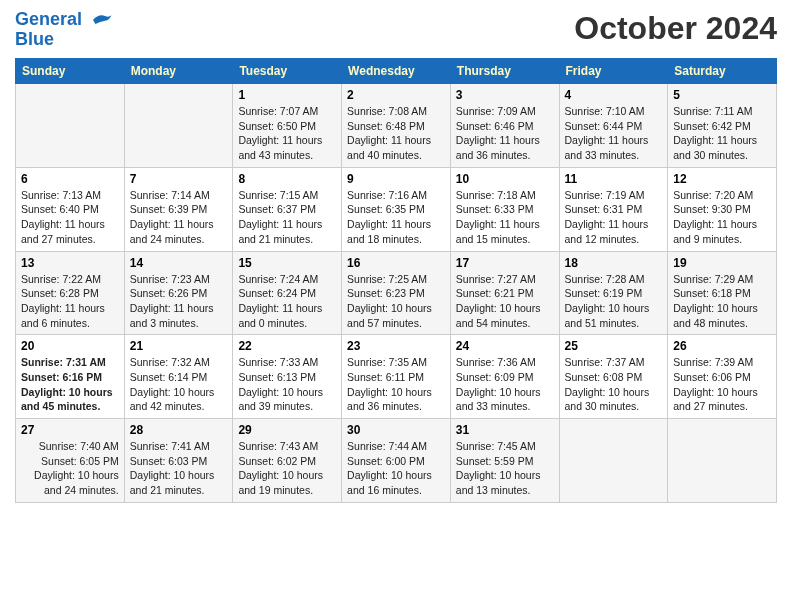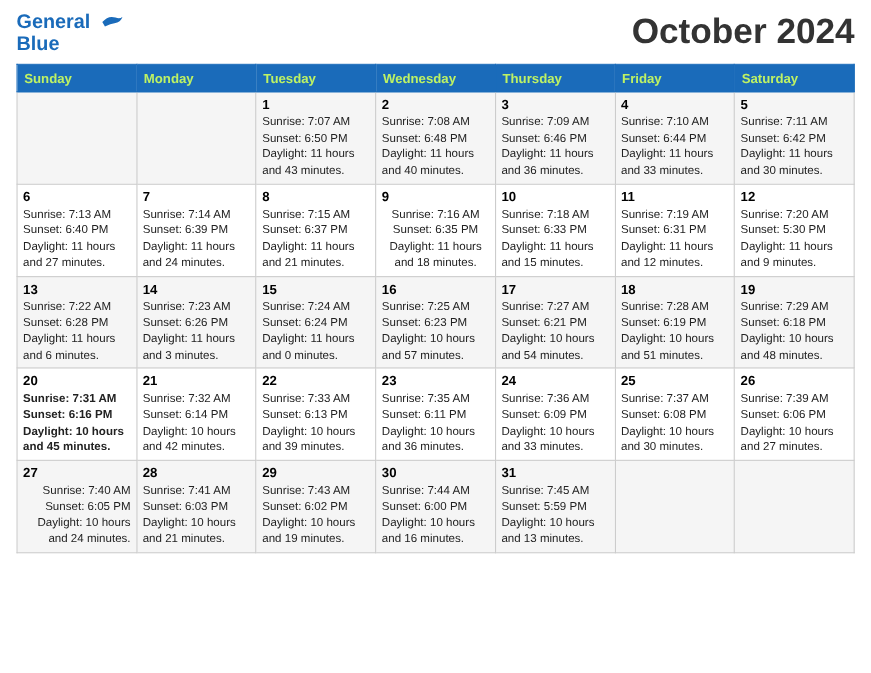--- a/index.html
+++ b/index.html
@@ -46,21 +46,21 @@
       font-size: 15px;
       color: #333;
     }
     table {
       width: 100%;
       border-collapse: collapse;
       font-size: 11px;
     }
     thead tr th {
       background-color: #1a6bba;
-      color: #bef264;
+      color: #fef9c3;
       text-align: left;
       padding: 5px 6px;
       font-size: 12px;
       font-weight: bold;
       border: 1px solid #1a6bba;
     }
     tbody tr td {
       border: 1px solid #ccc;
       vertical-align: top;
       padding: 4px 5px;
@@ -166,40 +166,40 @@
 Daylight: 11 hours and 24 minutes.</div>
         </td>
         <td>
           <span class="day-num">8</span>
           <div class="day-info" style="white-space: pre-line;">Sunrise: 7:15 AM
 Sunset: 6:37 PM
 Daylight: 11 hours and 21 minutes.</div>
         </td>
         <td>
           <span class="day-num">9</span>
-          <div class="day-info" style="white-space: pre-line; text-align: center;">Sunrise: 7:16 AM
+          <div class="day-info" style="white-space: pre-line;">Sunrise: 7:16 AM
 Sunset: 6:35 PM
 Daylight: 11 hours and 18 minutes.</div>
         </td>
         <td>
           <span class="day-num">10</span>
           <div class="day-info" style="white-space: pre-line;">Sunrise: 7:18 AM
 Sunset: 6:33 PM
 Daylight: 11 hours and 15 minutes.</div>
         </td>
         <td>
           <span class="day-num">11</span>
           <div class="day-info" style="white-space: pre-line;">Sunrise: 7:19 AM
 Sunset: 6:31 PM
 Daylight: 11 hours and 12 minutes.</div>
         </td>
         <td>
           <span class="day-num">12</span>
           <div class="day-info" style="white-space: pre-line;">Sunrise: 7:20 AM
-Sunset: 5:30 PM
+Sunset: 9:30 PM
 Daylight: 11 hours and 9 minutes.</div>
         </td>
       </tr>
       <tr>
         <td>
           <span class="day-num">13</span>
           <div class="day-info" style="white-space: pre-line;">Sunrise: 7:22 AM
 Sunset: 6:28 PM
 Daylight: 11 hours and 6 minutes.</div>
         </td>

